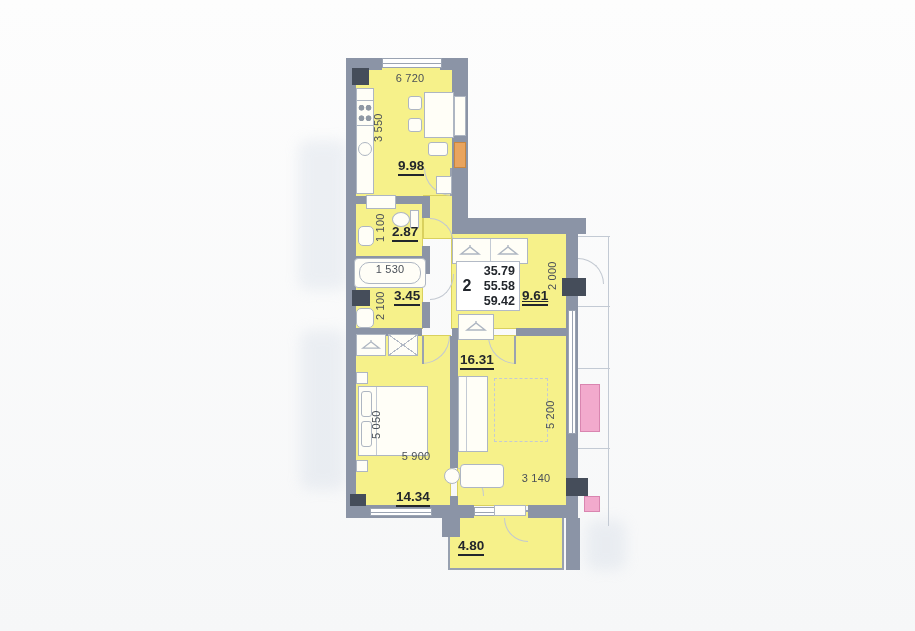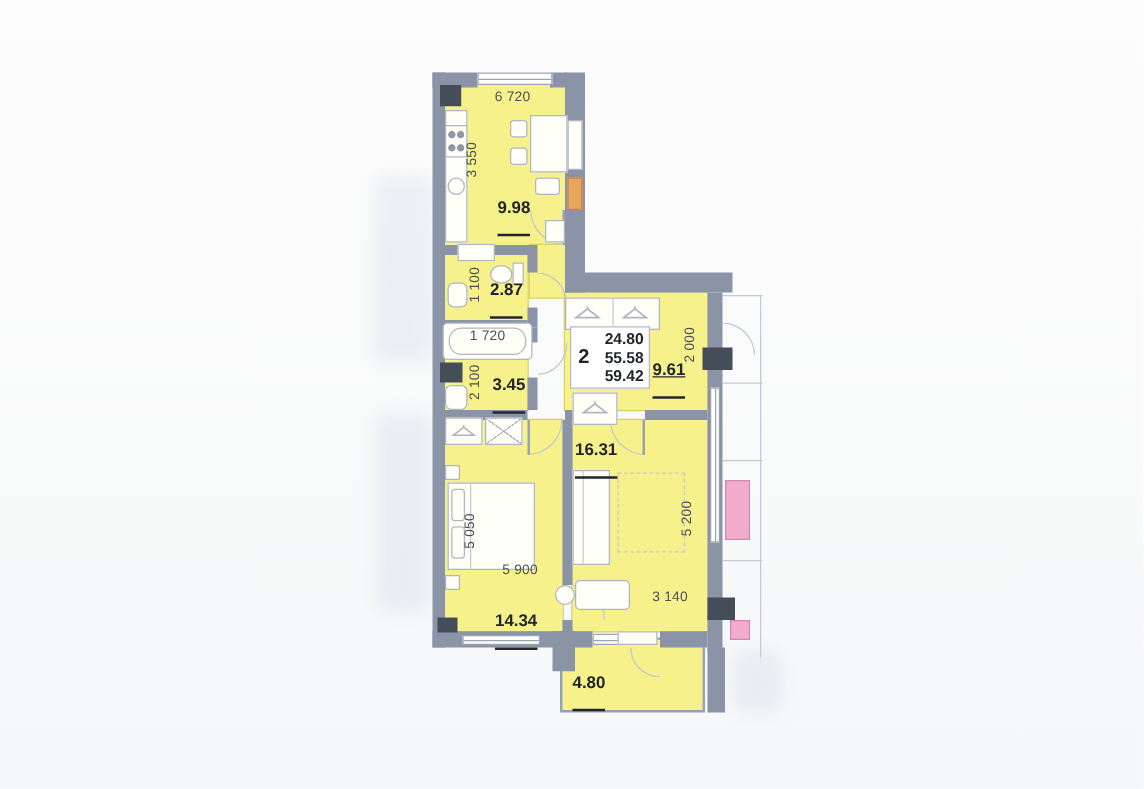--- a/index.html
+++ b/index.html
@@ -20,21 +20,21 @@
   .win::after { content:""; position:absolute; left:0; right:0; top:50%; height:1px; background:#9aa3b2; }
   .winv { position:absolute; background:#fff; border:1px solid #9aa3b2; }
   .winv::after { content:""; position:absolute; top:0; bottom:0; left:50%; width:1px; background:#9aa3b2; }
   .furn { position:absolute; background:#fffef7; border:1px solid #aeb6c2; }
   .line { position:absolute; background:#c3cad4; }
   .arc { position:absolute; background:none; border:0 solid #c2c8d1; }
   .leaf { position:absolute; background:#9aa2b0; }
   .dim { position:absolute; font-size:11px; color:#4a5058; letter-spacing:.2px; text-align:center; white-space:nowrap; }
   .dimv { position:absolute; font-size:11px; color:#4a5058; letter-spacing:.2px; writing-mode:vertical-rl; transform:rotate(180deg); text-align:center; white-space:nowrap; }
   .area { position:absolute; font-size:13.5px; font-weight:bold; color:#22262c;
-          border-bottom:2px solid #22262c; padding-bottom:14px; white-space:nowrap; }
+          border-bottom:2px solid #22262c; padding-bottom:1px; white-space:nowrap; }
   .infobox { position:absolute; background:#fff; border:1px solid #b3bac6; display:flex; }
   .infobox .rooms { width:20px; display:flex; align-items:center; justify-content:center;
                     font-size:16px; font-weight:bold; color:#22262c; }
   .infobox .vals { flex:1; display:flex; flex-direction:column; justify-content:center; }
   .infobox .vals div { font-size:12.5px; font-weight:bold; color:#22262c; text-align:right; padding:0 4px 0 0; line-height:15px; }
   .dot4 { position:absolute; background-image:
       radial-gradient(circle at 28% 28%, #8f98a4 0 2.6px, transparent 3.2px),
       radial-gradient(circle at 72% 28%, #8f98a4 0 2.6px, transparent 3.2px),
       radial-gradient(circle at 28% 72%, #8f98a4 0 2.6px, transparent 3.2px),
       radial-gradient(circle at 72% 72%, #8f98a4 0 2.6px, transparent 3.2px); }
@@ -138,21 +138,21 @@
     <path d="M12 2 v2 M3 11 L12 4 L21 11 Z" fill="none" stroke="#aeb6c2" stroke-width="1.4"></path>
     </svg>
   <div class="furn" style="left:458px;top:314px;width:36px;height:26px;"></div>
   <svg class="hanger" style="left:464px;top:319px;" width="24" height="14" viewBox="0 0 24 14">
     <path d="M12 2 v2 M3 11 L12 4 L21 11 Z" fill="none" stroke="#aeb6c2" stroke-width="1.4"></path>
     </svg>
 
   <div class="infobox" style="left:456px;top:261px;width:64px;height:50px;">
     <div class="rooms">2</div>
     <div class="vals">
-      <div>24.80</div>
+      <div>35.79</div>
       <div>55.58</div>
       <div>59.42</div>
     </div>
   </div>
 
   <div class="furn" style="left:356px;top:334px;width:30px;height:22px;"></div>
   <svg class="hanger" style="left:360px;top:338px;" width="22" height="13" viewBox="0 0 24 14">
     <path d="M12 2 v2 M3 11 L12 4 L21 11 Z" fill="none" stroke="#aeb6c2" stroke-width="1.4"></path>
     </svg>
   <div class="crossbox" style="left:388px;top:334px;width:30px;height:22px;"></div>
@@ -175,29 +175,29 @@
   <div class="line" style="left:578px;top:306px;width:32px;height:1px;"></div>
   <div class="line" style="left:578px;top:368px;width:32px;height:1px;"></div>
   <div class="line" style="left:578px;top:448px;width:32px;height:1px;"></div>
   <div class="line" style="left:608px;top:236px;width:1px;height:290px;"></div>
   <div class="pink" style="left:580px;top:384px;width:20px;height:48px;"></div>
   <div class="pink" style="left:584px;top:496px;width:16px;height:16px;"></div>
 
   <div class="dim" style="left:380px;top:72px;width:60px;">6 720</div>
   <div class="dimv" style="left:372px;top:100px;height:56px;">3 550</div>
   <div class="dimv" style="left:374px;top:204px;height:48px;">1 100</div>
-  <div class="dim" style="left:366px;top:263px;width:48px;">1 720</div>
+  <div class="dim" style="left:366px;top:263px;width:48px;">1 530</div>
   <div class="dimv" style="left:374px;top:282px;height:48px;">2 100</div>
   <div class="dimv" style="left:546px;top:252px;height:48px;">2 000</div>
   <div class="dimv" style="left:370px;top:396px;height:58px;">5 050</div>
   <div class="dim" style="left:388px;top:450px;width:56px;">5 900</div>
   <div class="dimv" style="left:544px;top:386px;height:58px;">5 200</div>
   <div class="dim" style="left:508px;top:472px;width:56px;">3 140</div>
 
   <div class="area" style="left:398px;top:158px;">9.98</div>
   <div class="area" style="left:392px;top:224px;">2.87</div>
-  <div class="area" style="left:394px;top:300px;">3.45</div>
+  <div class="area" style="left:394px;top:288px;">3.45</div>
   <div class="area" style="left:522px;top:288px;text-decoration:underline;">9.61</div>
   <div class="area" style="left:396px;top:489px;">14.34</div>
   <div class="area" style="left:460px;top:352px;">16.31</div>
   <div class="area" style="left:458px;top:538px;">4.80</div>
 
 </div>
 
 </body></html>

